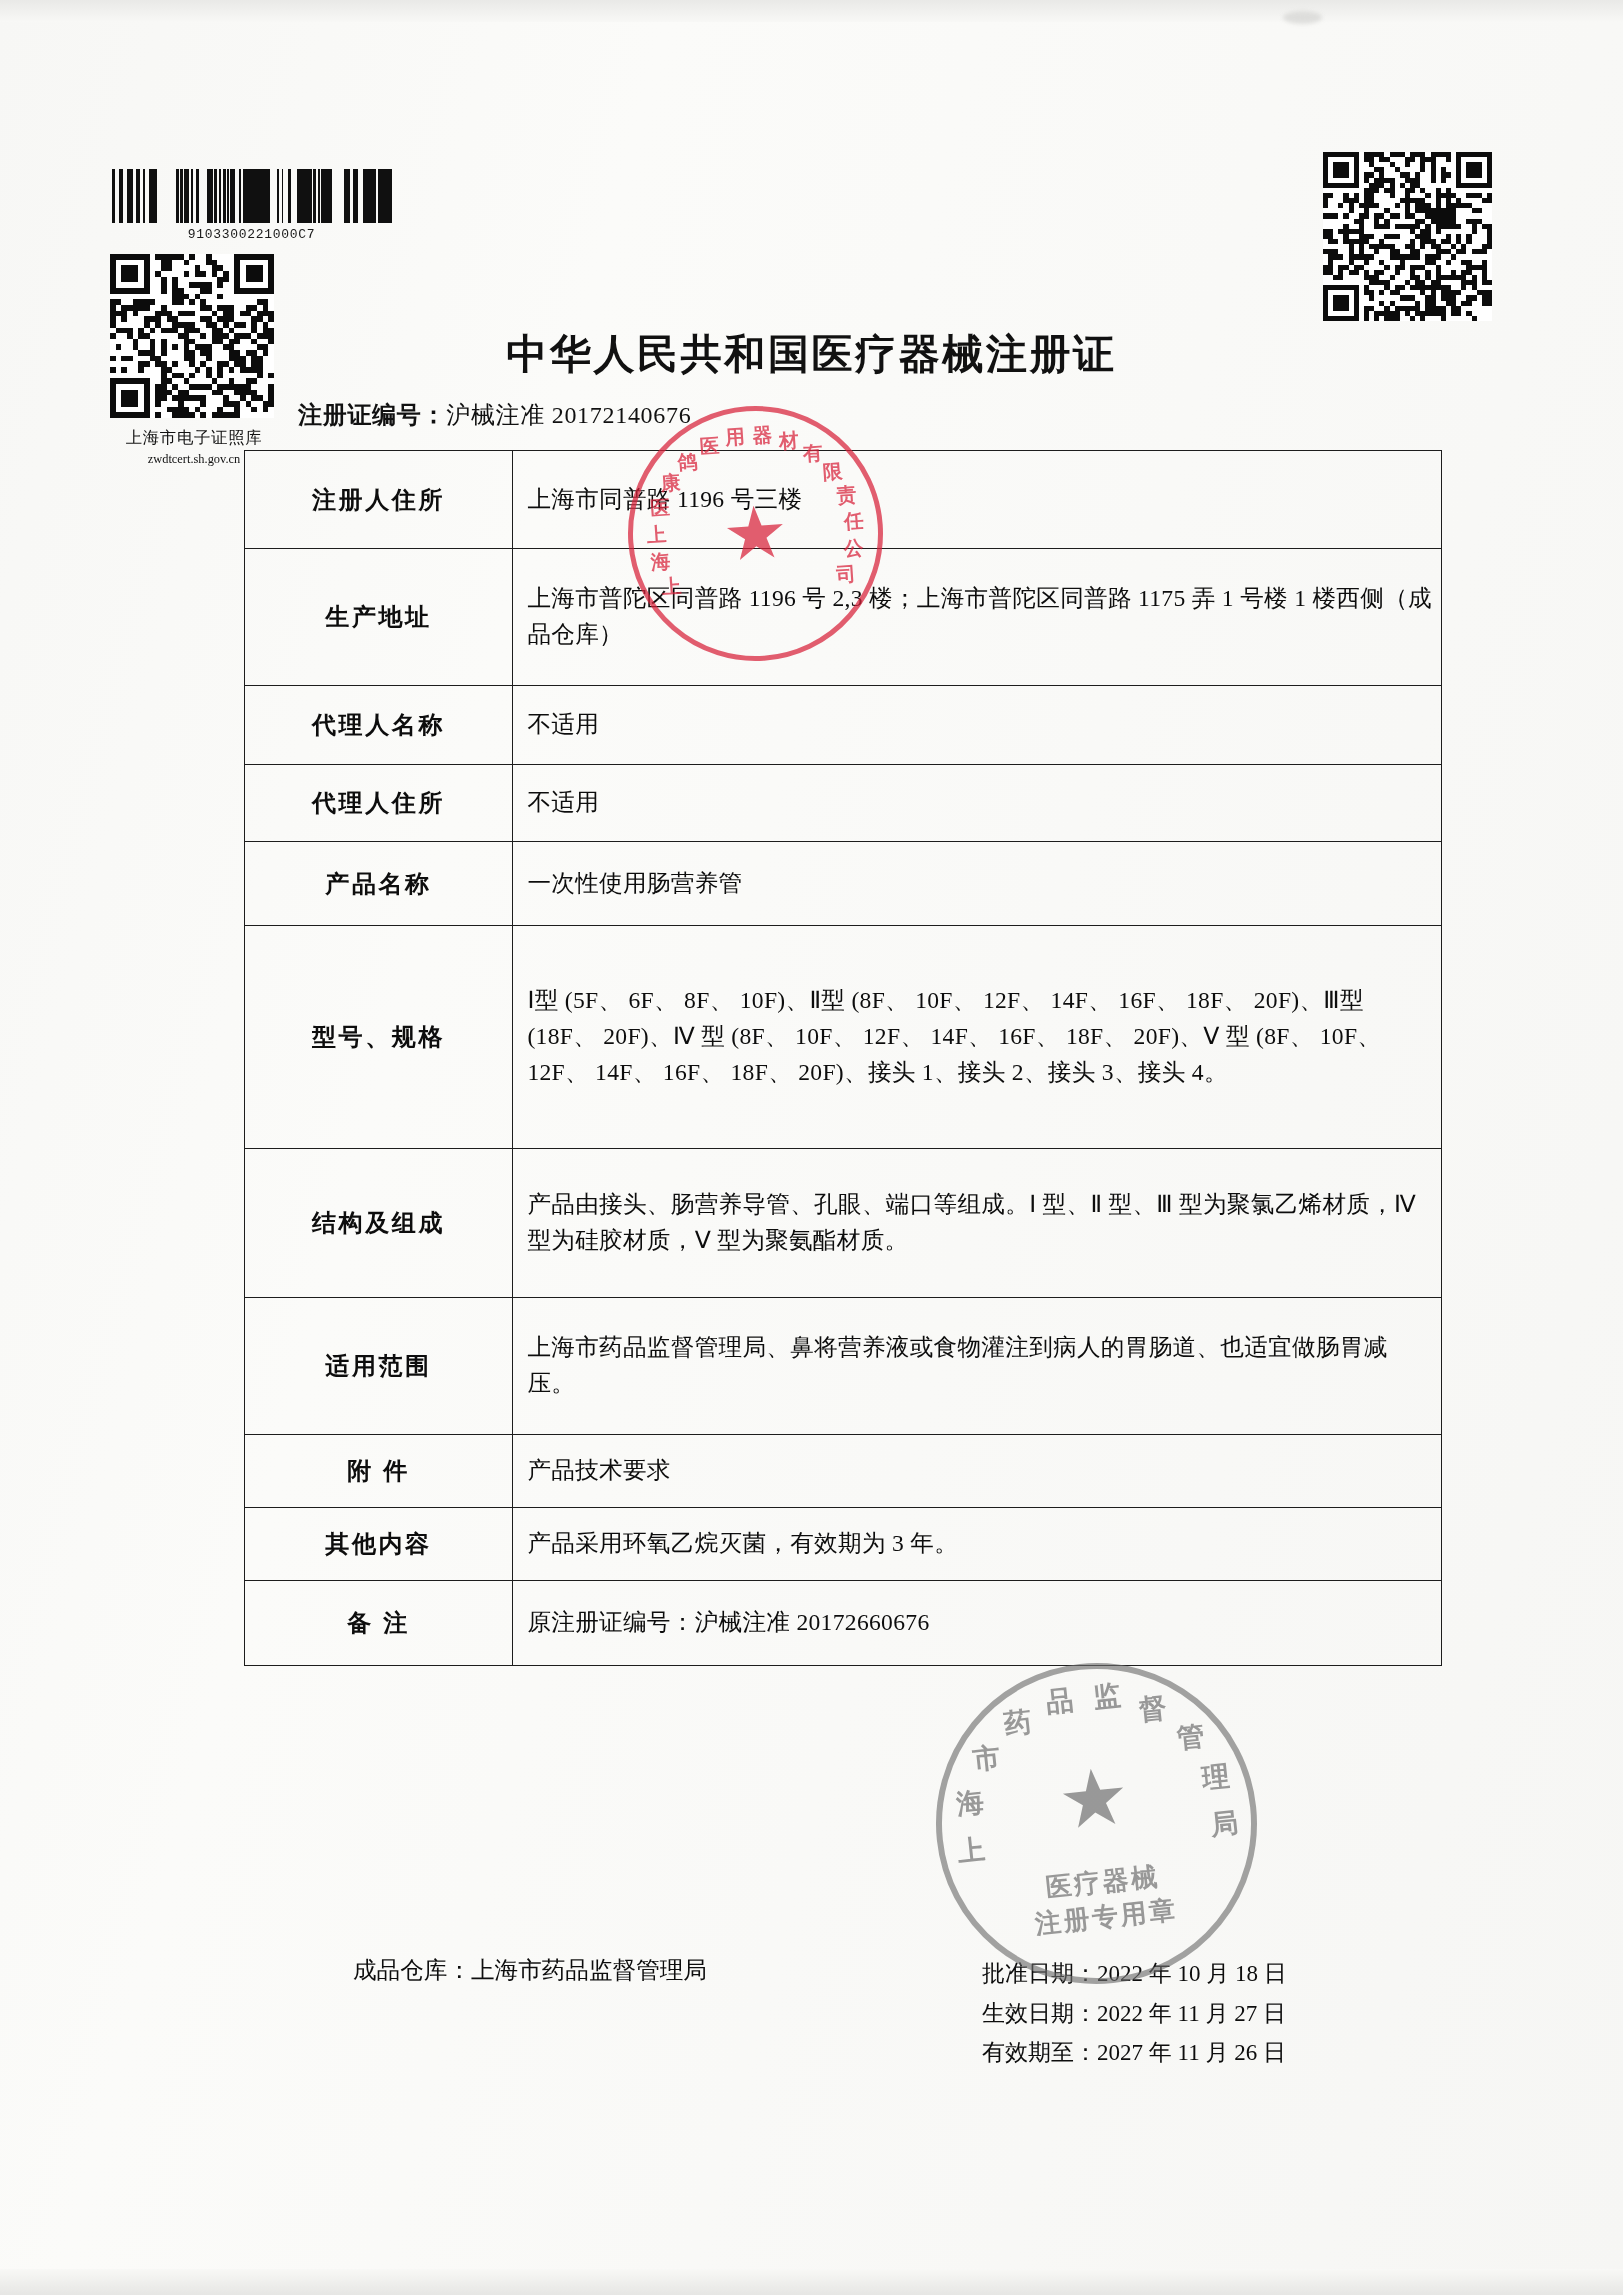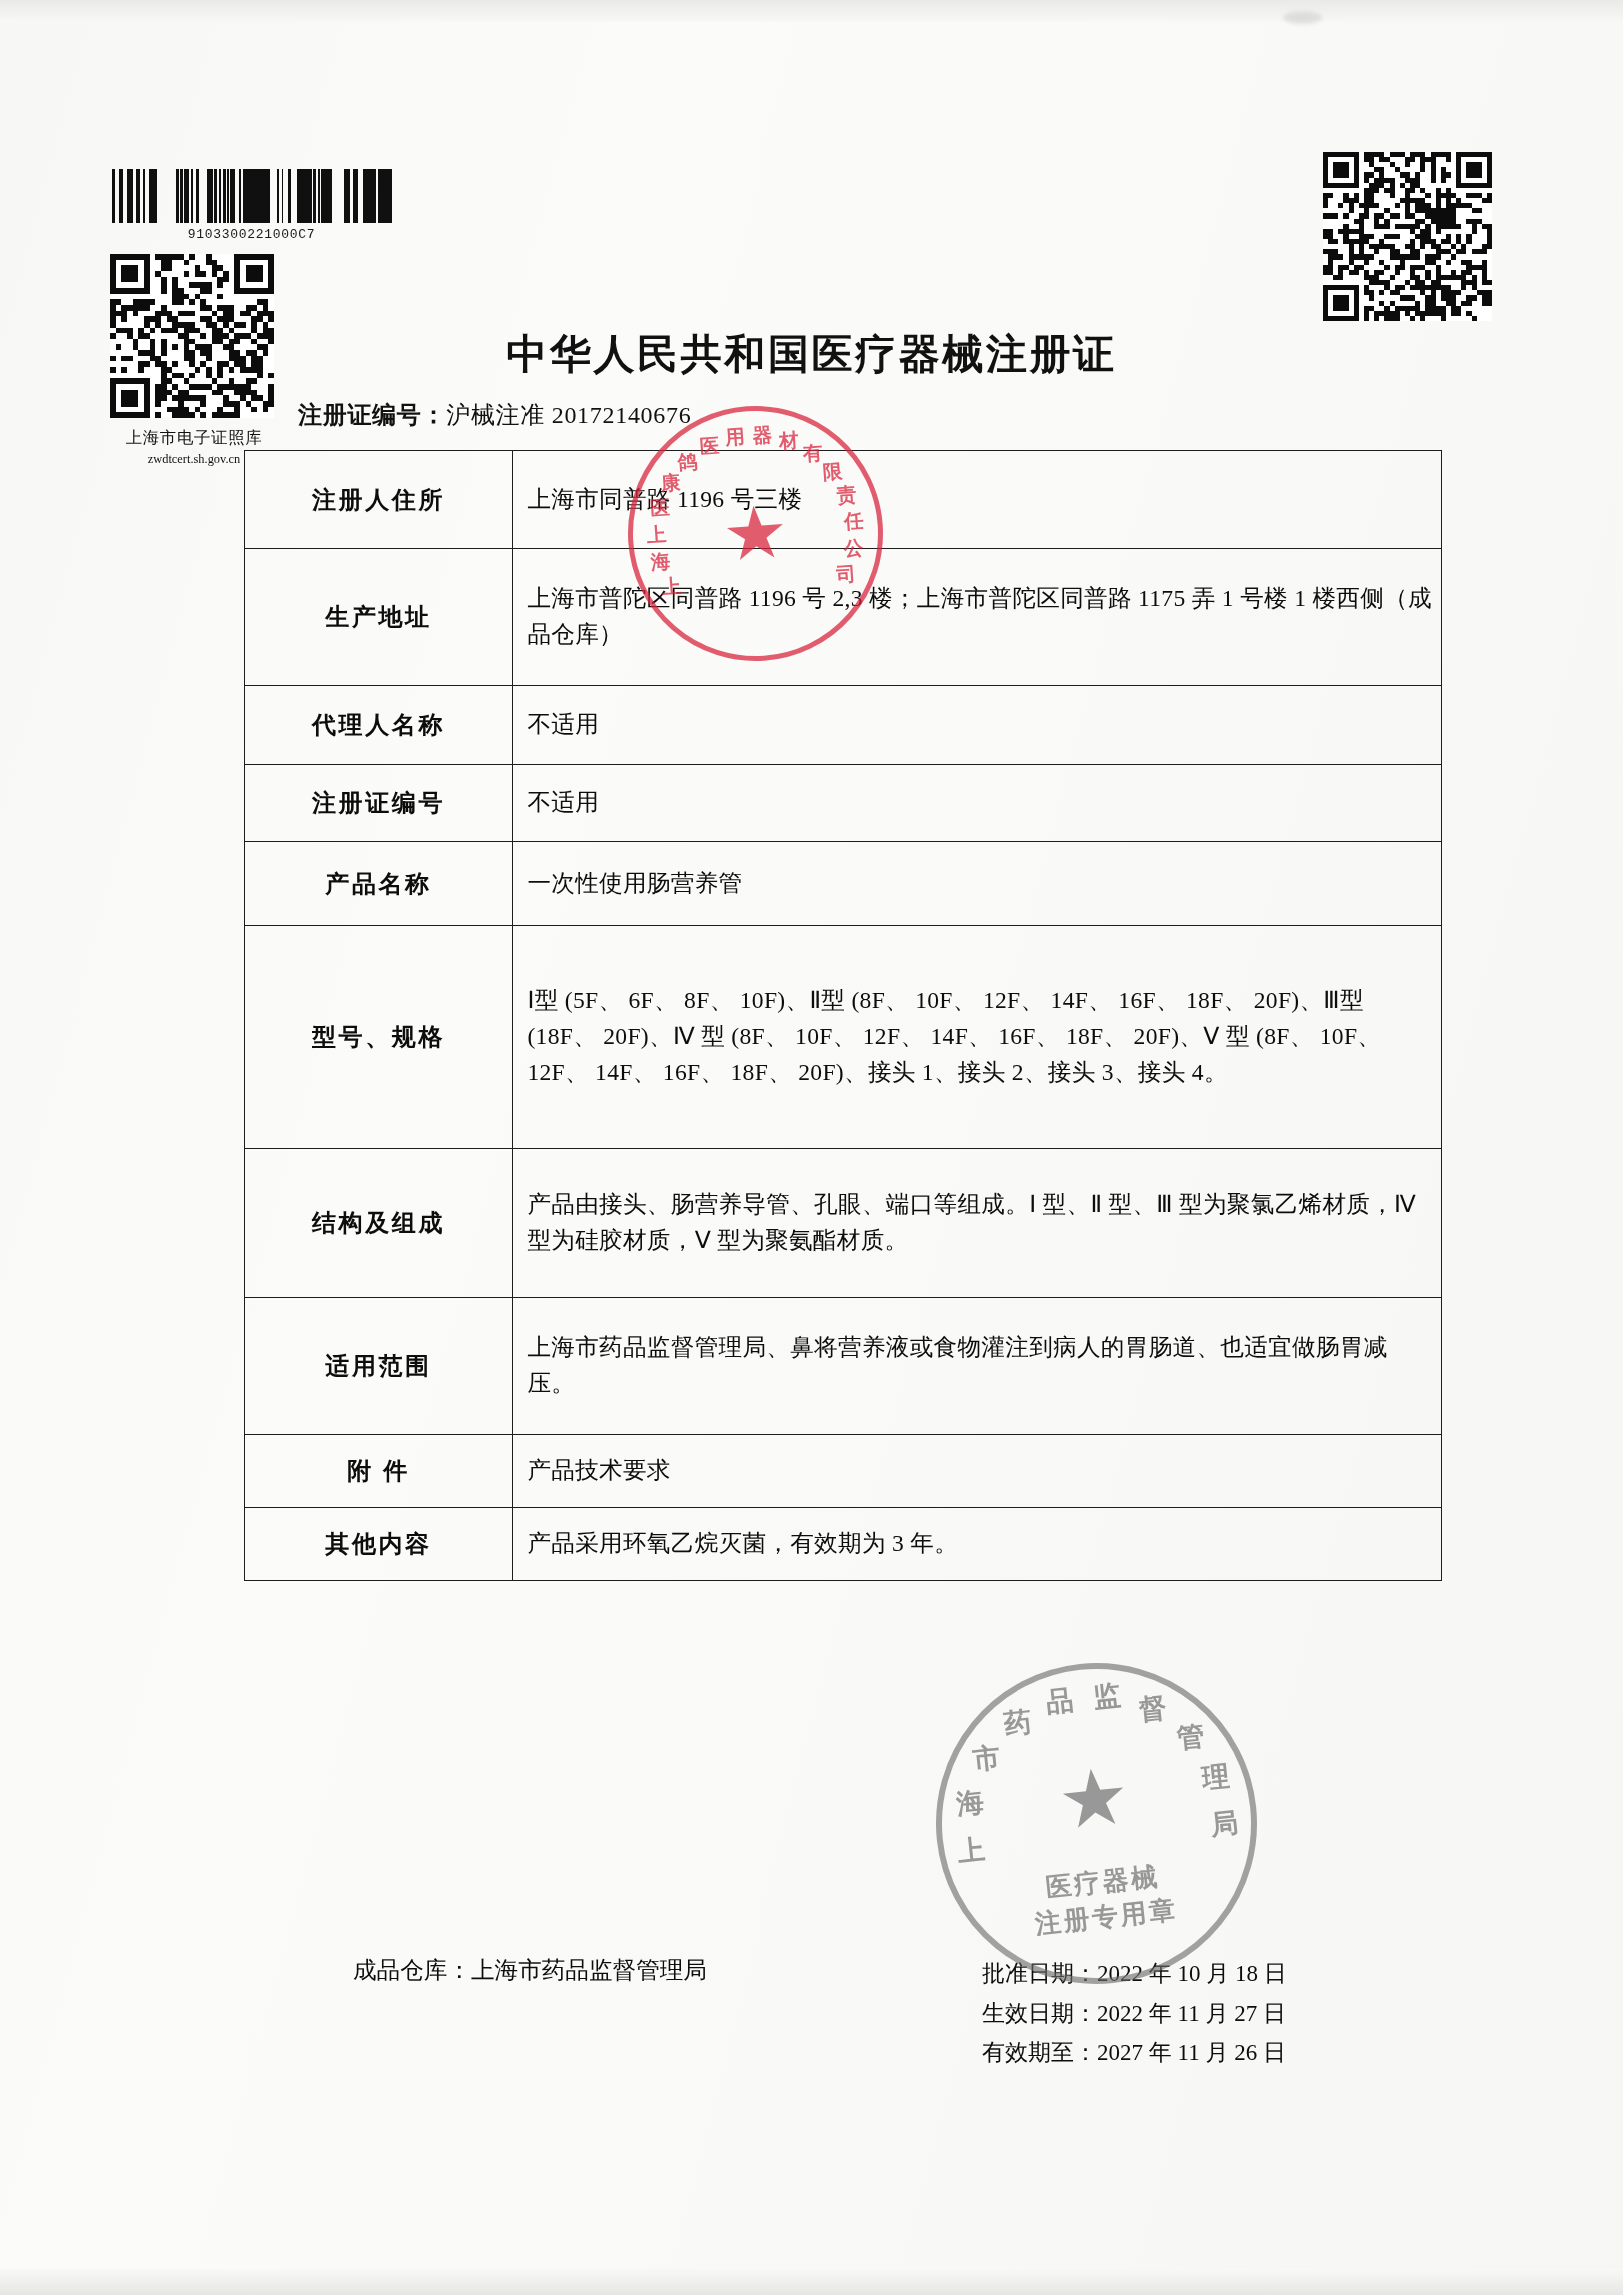--- a/index.html
+++ b/index.html
@@ -2321,21 +2321,21 @@
       </tr>
       <tr>
         <td class="k">生产地址</td>
         <td class="v big" style="height:137px">上海市普陀区同普路 1196 号 2,3 楼；上海市普陀区同普路 1175 弄 1 号楼 1 楼西侧（成品仓库）</td>
       </tr>
       <tr>
         <td class="k">代理人名称</td>
         <td class="v" style="height:79px">不适用</td>
       </tr>
       <tr>
-        <td class="k">注册证编号</td>
+        <td class="k">代理人住所</td>
         <td class="v" style="height:77px">不适用</td>
       </tr>
       <tr>
         <td class="k">产品名称</td>
         <td class="v" style="height:84px">一次性使用肠营养管</td>
       </tr>
       <tr>
         <td class="k">型号、规格</td>
         <td class="v big" style="height:223px">Ⅰ型 (5F、 6F、 8F、 10F)、Ⅱ型 (8F、 10F、 12F、 14F、 16F、 18F、 20F)、Ⅲ型 (18F、 20F)、Ⅳ 型 (8F、 10F、 12F、 14F、 16F、 18F、 20F)、Ⅴ 型 (8F、 10F、 12F、 14F、 16F、 18F、 20F)、接头 1、接头 2、接头 3、接头 4。</td>
       </tr>
@@ -2347,20 +2347,24 @@
         <td class="k">适用范围</td>
         <td class="v big" style="height:137px">上海市药品监督管理局、鼻将营养液或食物灌注到病人的胃肠道、也适宜做肠胃减压。</td>
       </tr>
       <tr>
         <td class="k">附  件</td>
         <td class="v" style="height:73px">产品技术要求</td>
       </tr>
       <tr>
         <td class="k">其他内容</td>
         <td class="v" style="height:73px">产品采用环氧乙烷灭菌，有效期为 3 年。</td>
+      </tr>
+      <tr>
+        <td class="k">备  注</td>
+        <td class="v" style="height:85px">原注册证编号：沪械注准 20172660676</td>
       </tr>
     </tbody>
   </table>
 
   <div id="approver">
     <span class="lab">成品仓库：</span><span>上海市药品监督管理局</span>
   </div>
 
   <div id="dates">
     <div>

